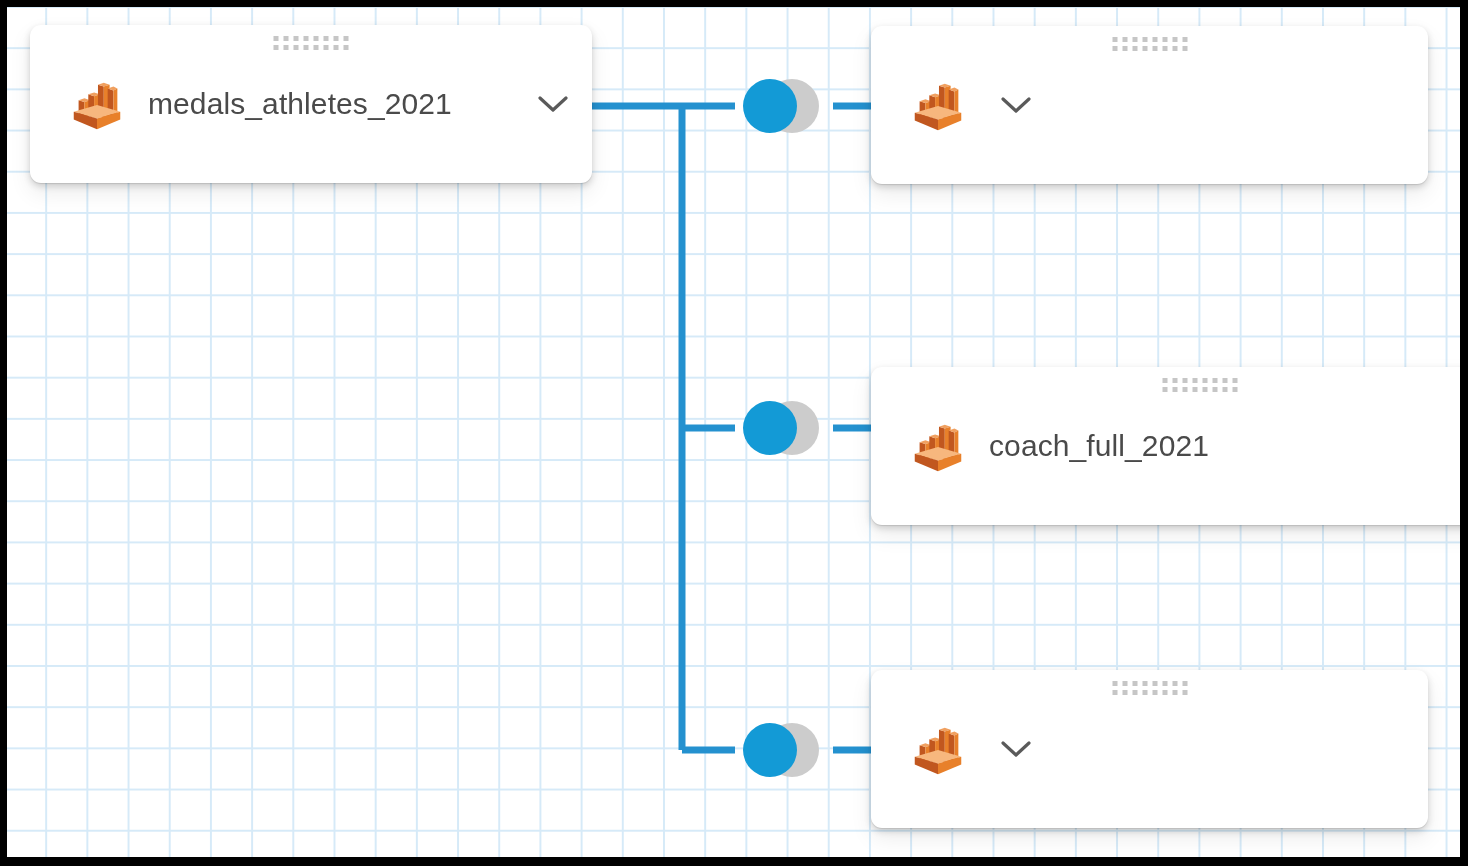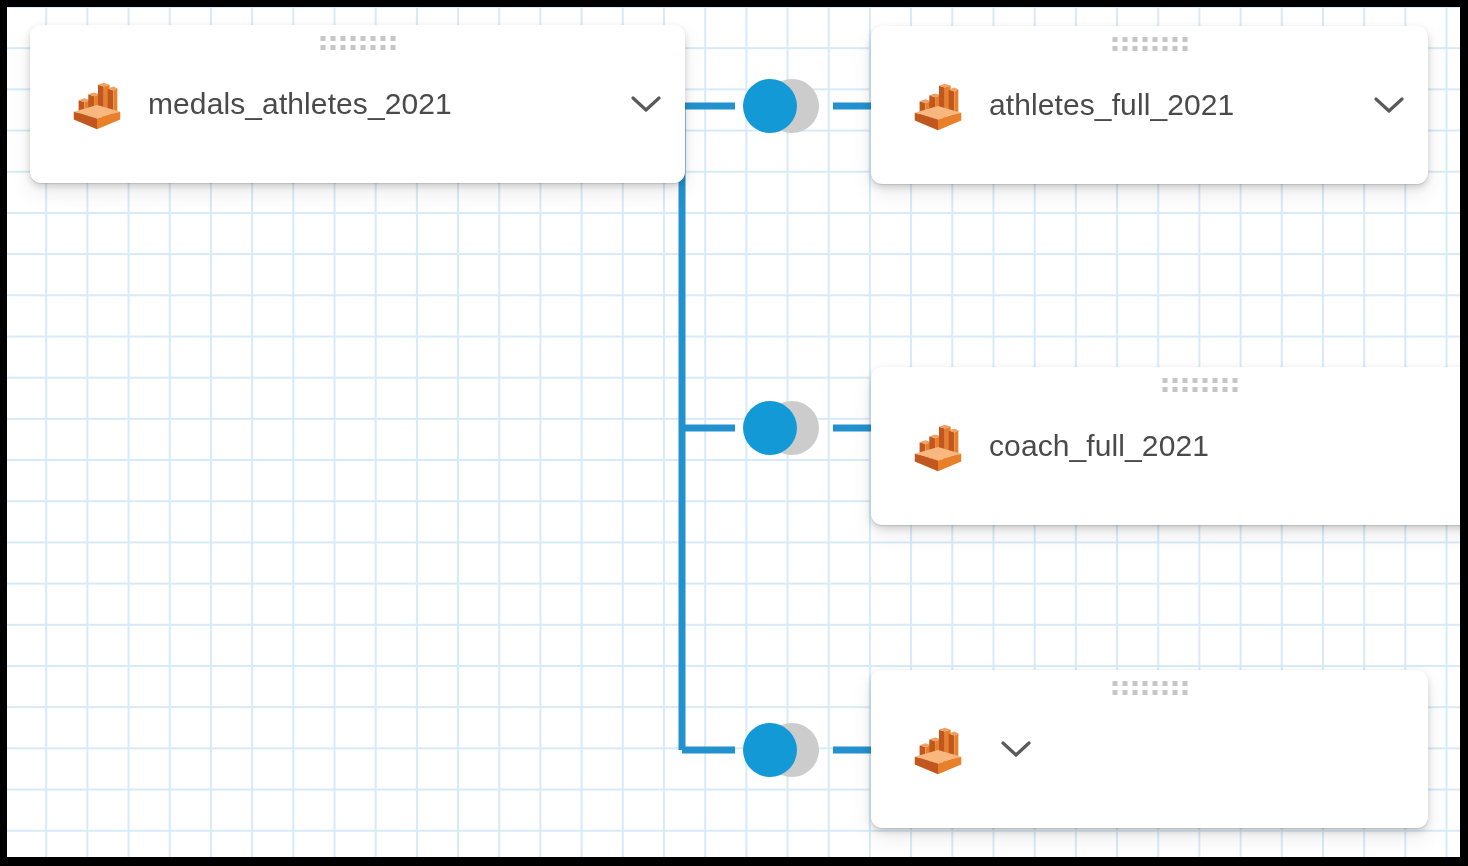--- a/index.html
+++ b/index.html
@@ -133,21 +133,21 @@
         <path d="M 675 421 L 728 421"></path>
 
         <path d="M 675 743 L 728 743"></path>
 
         <path d="M 826 99 L 870 99"></path>
         <path d="M 826 421 L 870 421"></path>
         <path d="M 826 743 L 870 743"></path>
       </g>
     </svg>
 
-    <div class="node-card" style="left:23px; top:18px; width:655px; height:158px;">
+    <div class="node-card" style="left:23px; top:18px; width:562px; height:158px;">
       <div class="drag-handle">
         <i></i>
           <i></i>
           <i></i>
           <i></i>
           <i></i>
           <i></i>
           <i></i>
           <i></i>
         <i></i>
@@ -220,21 +220,20 @@
             <polygon points="33,12 39,10 45,12 39,14" fill="#f0a060"></polygon>
             <polygon points="39,14 45,12 45,44 39,46" fill="#e8802a"></polygon>
             <polygon points="43,16 43,44 49,46 49,18" fill="#c1571f"></polygon>
             <polygon points="43,16 49,14 53,16 49,18" fill="#f0a060"></polygon>
             <polygon points="49,18 53,16 53,44 49,46" fill="#e8802a"></polygon>
             <polygon points="8,40 32,33 56,40 32,47" fill="#f7b77e"></polygon>
             <polygon points="8,40 32,47 32,58 8,48" fill="#c1571f"></polygon>
             <polygon points="32,47 56,40 56,48 32,58" fill="#e8802a"></polygon>
           </svg>
         </span>
-        <span class="node-label">athletes_full_2021</span>
         <span class="chevron">
           <svg width="30" height="18" viewBox="0 0 30 18">
             <path d="M 2 3 L 15 15 L 28 3" stroke="#5a5a5a" stroke-width="3.2" fill="none" stroke-linecap="round" stroke-linejoin="round"></path>
           </svg>
         </span>
       </div>
     </div>
 
     <div class="node-card" style="left:864px; top:360px; width:658px; height:158px;">
       <div class="drag-handle">

